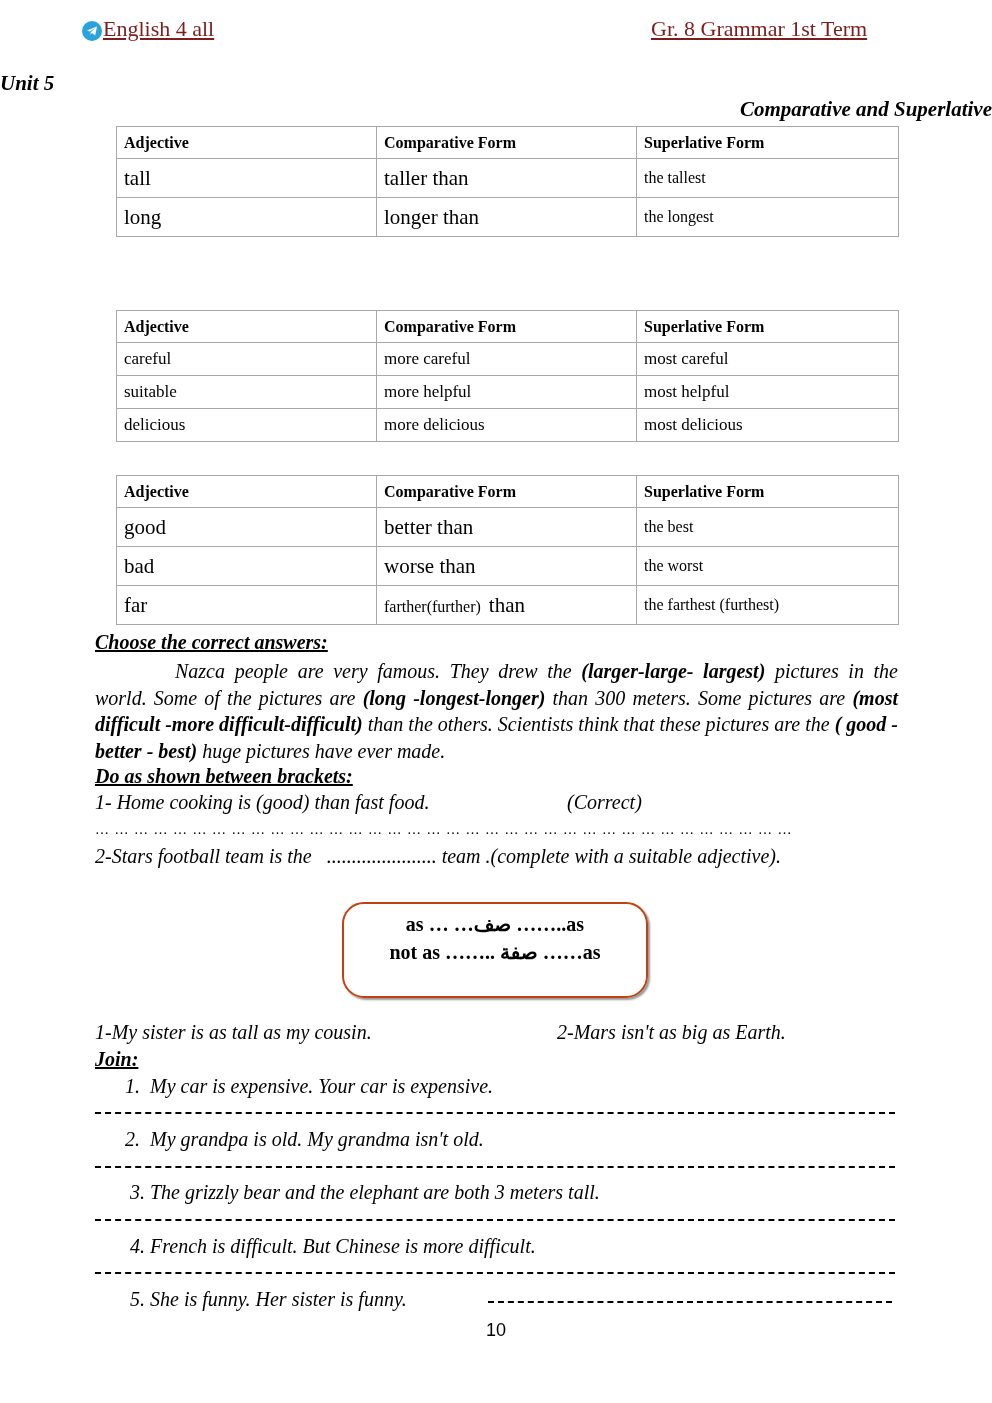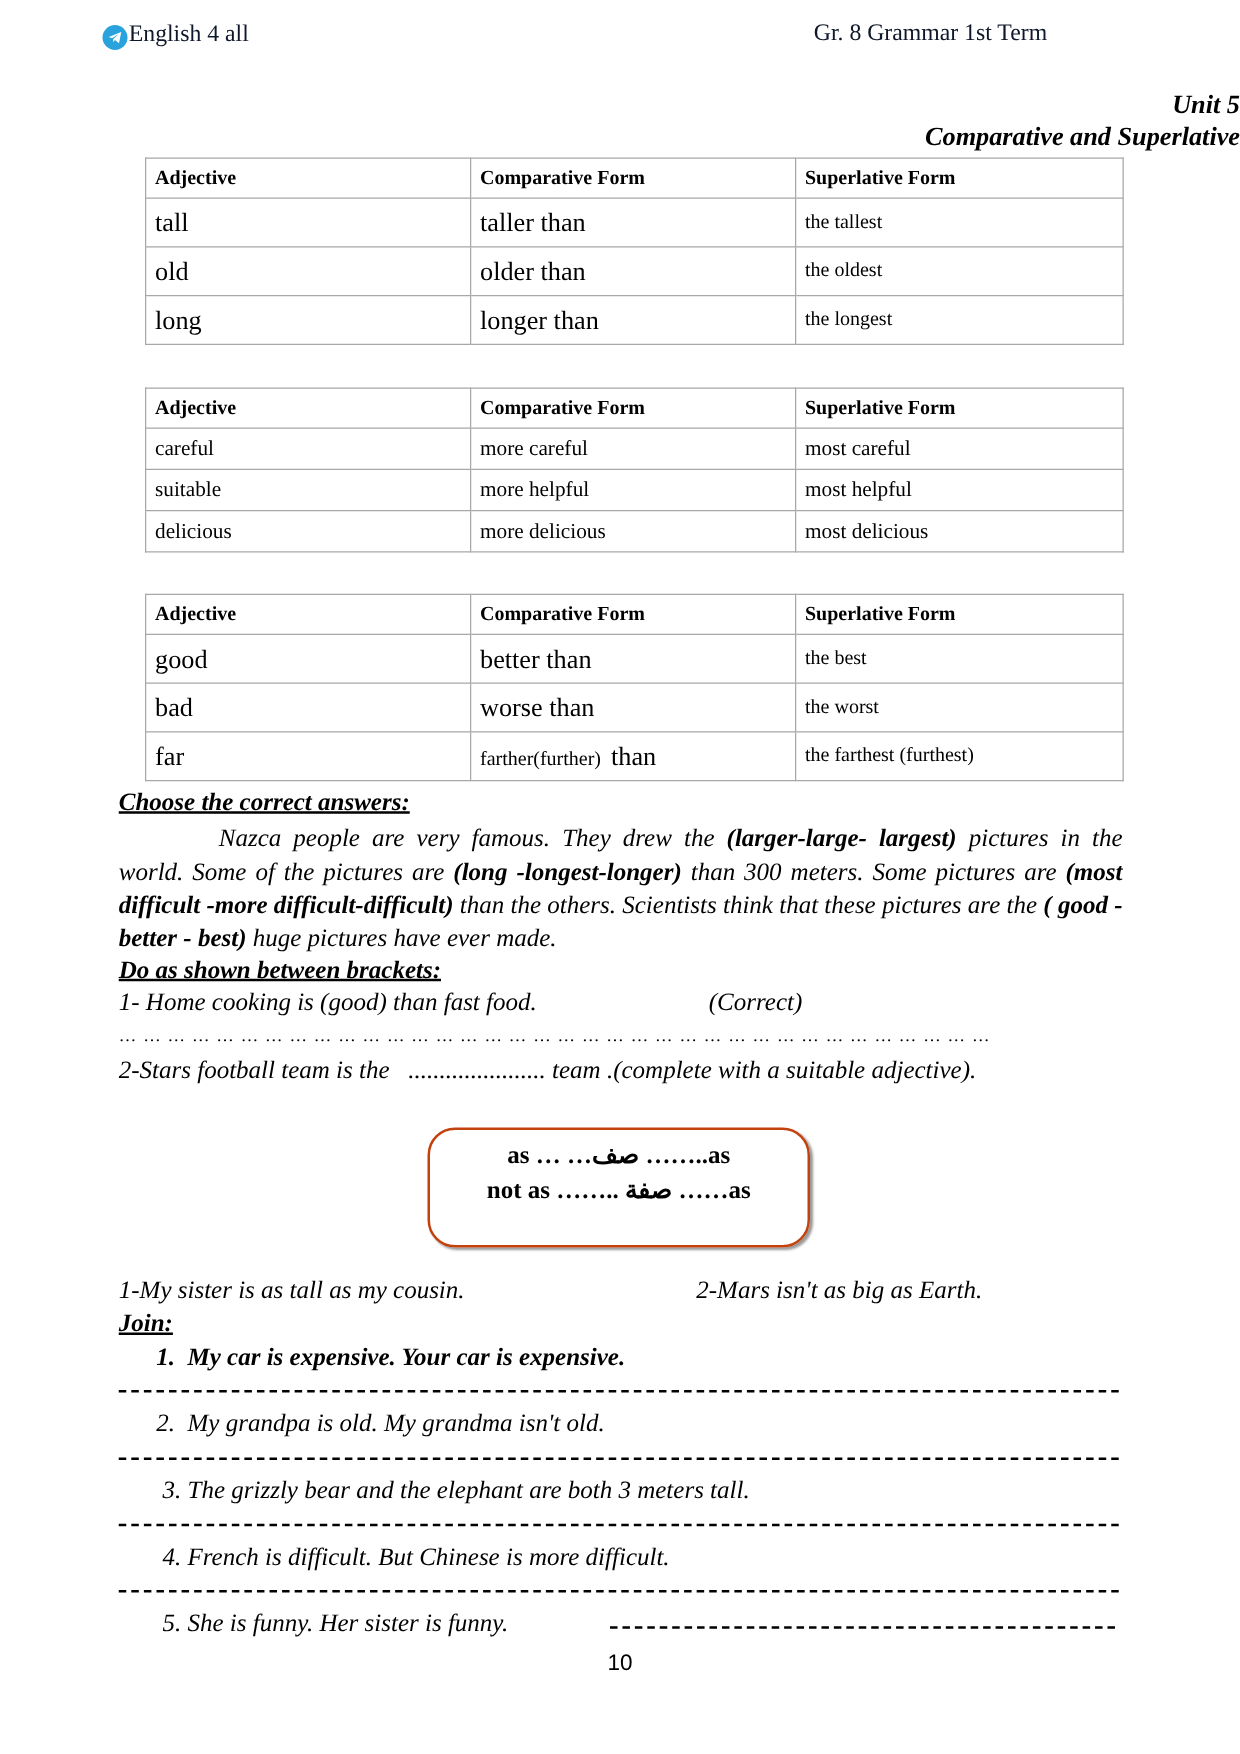--- a/index.html
+++ b/index.html
@@ -1,23 +1,23 @@
 <!DOCTYPE html>
 <html><head>
   <meta charset="utf-8">
   <style>
     html, body { margin: 0; padding: 0; background: #ffffff; }
     body { width: 992px; height: 1403px; position: relative; overflow: hidden; color: #000; font-family: "Liberation Serif", serif; }
 
     .hdr-left { position: absolute; left: 82px; top: 16px; display: flex; align-items: center; }
     .tg-icon { width: 20px; height: 20px; border-radius: 50%; background: #2aa3dc; display: inline-flex; align-items: center; justify-content: center; margin-right: 1px; margin-top: 4px; }
-    .hdr-link { color: #0f172a; font-family: "Liberation Serif", serif; font-size: 19px; }
+    .hdr-link { color: #7f1d1d; text-decoration: underline; font-family: "Liberation Serif", serif; font-size: 22px; }
     .hdr-right { position: absolute; left: 651px; top: 16px; }
 
-    .unit-title { position: absolute; left: 0; width: 992px; top: 71px; text-align: right; font-weight: bold; font-style: italic; font-size: 21px; }
+    .unit-title { position: absolute; left: 0; width: 992px; top: 71px; text-align: left; font-weight: bold; font-style: italic; font-size: 21px; }
     .unit-sub { position: absolute; left: 0; width: 992px; top: 97px; text-align: right; font-weight: bold; font-style: italic; font-size: 21px; }
 
     table.adj { position: absolute; left: 116px; width: 782px; border-collapse: collapse; table-layout: fixed; }
     table.adj td, table.adj th { border: 1.5px solid #a8a8a8; padding: 0 7px; text-align: left; vertical-align: middle; }
     table.adj th { font-weight: bold; font-size: 16px; height: 31px; }
     table.adj col.c1 { width: 260px; } table.adj col.c2 { width: 260px; } table.adj col.c3 { width: 262px; }
     .t1 { top: 126px; } .t1 td { height: 38px; margin-top: 32px; }
     .big { font-size: 21px; }
     .small { font-size: 16px; }
     .t2 { top: 310px; } .t2 td { height: 32px; font-size: 17px; }
@@ -61,25 +61,20 @@
   <tbody>
       <tr>
     <th>Adjective</th>
     <th>Comparative Form</th>
     <th>Superlative Form</th>
   </tr>
   <tr>
     <td class="big">tall</td>
     <td class="big">taller than</td>
     <td class="small">the tallest</td>
-  </tr>
-  <tr>
-    <td class="big">old</td>
-    <td class="big">older than</td>
-    <td class="small">the oldest</td>
   </tr>
   <tr>
     <td class="big">long</td>
     <td class="big">longer than</td>
     <td class="small">the longest</td>
   </tr>
 </tbody>
   </table>
 
 <table class="adj t2">
@@ -155,21 +150,21 @@
 
 <div class="rule-box">
   <div>as … …صف ……..as</div>
   <div>not as …….. صفة ……as</div>
 </div>
 
 <div class="line" style="top:1021px;">1-My sister is as tall as my cousin.</div>
 <div class="line" style="top:1021px; left:557px;">2-Mars isn't as big as Earth.</div>
 
 <div class="sec" style="top:1048px;">Join:</div>
-<div class="line" style="top:1075px; left:125px;font-weight:bold;">1.  My car is expensive. Your car is expensive.</div>
+<div class="line" style="top:1075px; left:125px;">1.  My car is expensive. Your car is expensive.</div>
 <div class="dash" style="top:1112px;"></div>
 <div class="line" style="top:1128px; left:125px;">2.  My grandpa is old. My grandma isn't old.</div>
 <div class="dash" style="top:1166px;"></div>
 <div class="line" style="top:1181px; left:130px;">3. The grizzly bear and the elephant are both 3 meters tall.</div>
 <div class="dash" style="top:1219px;"></div>
 <div class="line" style="top:1235px; left:130px;">4. French is difficult. But Chinese is more difficult.</div>
 <div class="dash" style="top:1272px;"></div>
 <div class="line" style="top:1288px; left:130px;">5. She is funny. Her sister is funny.</div>
 <div class="dash" style="top:1301px; left:488px; width:404px;"></div>
 

